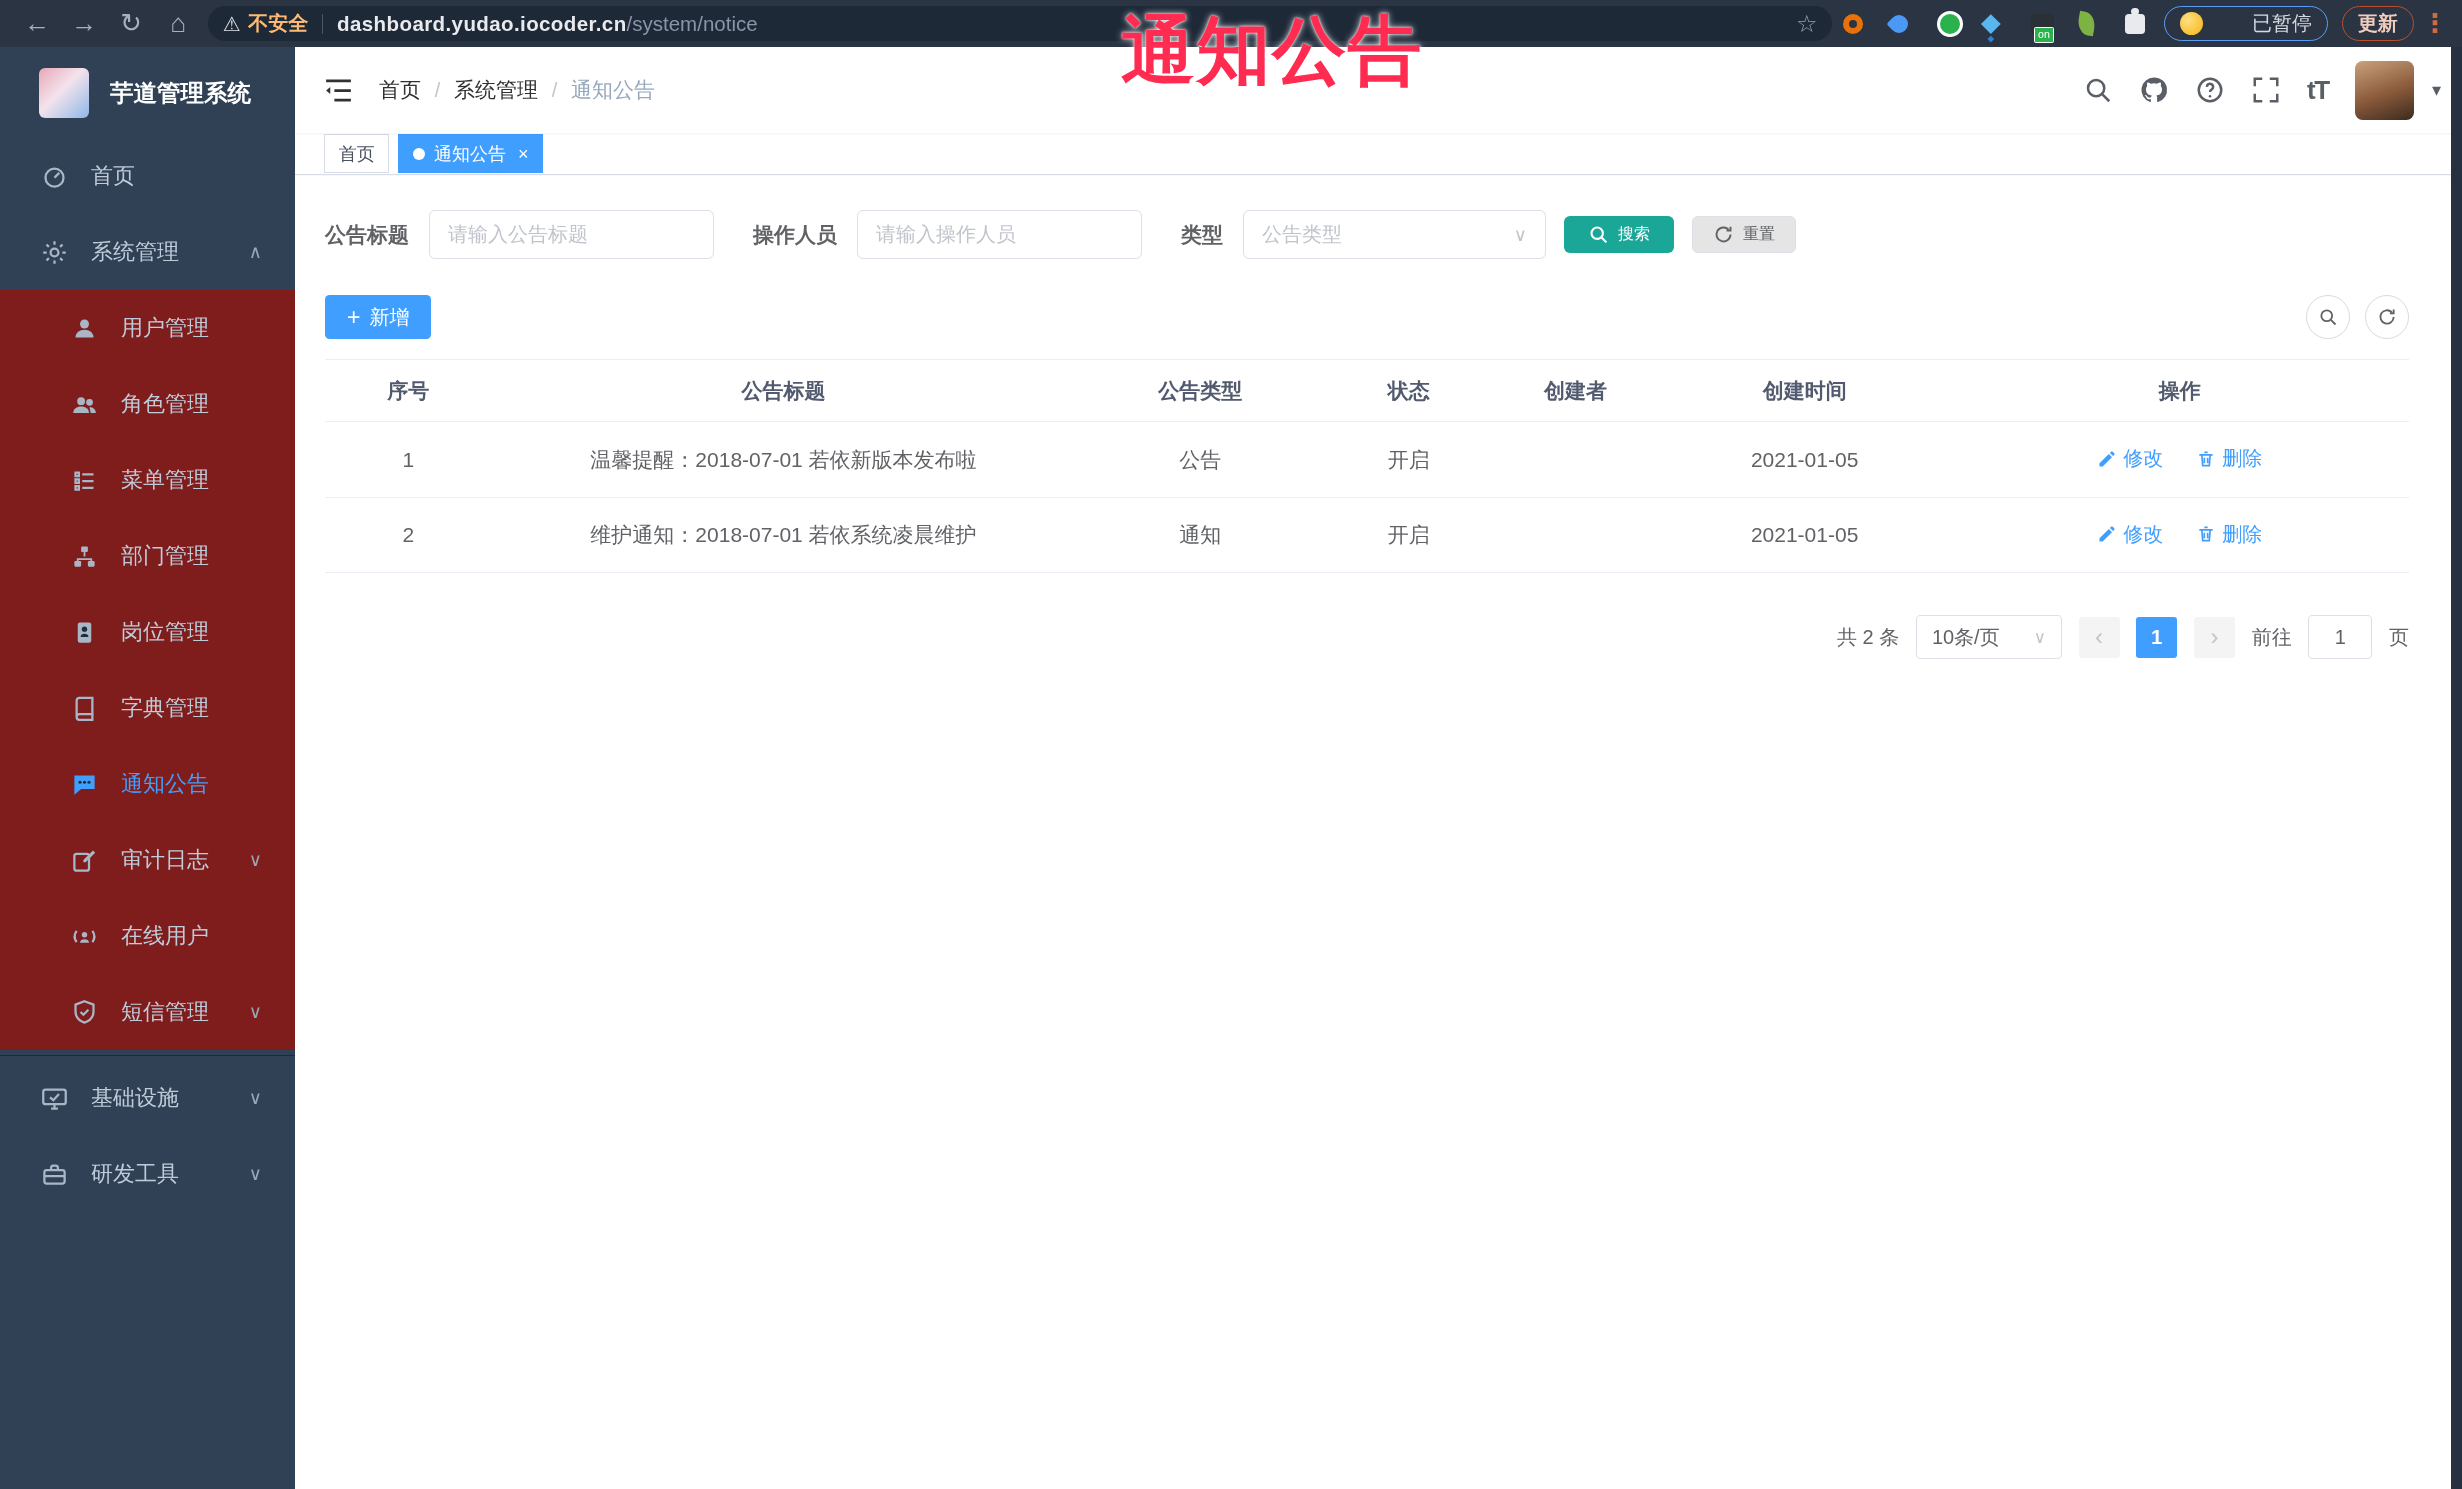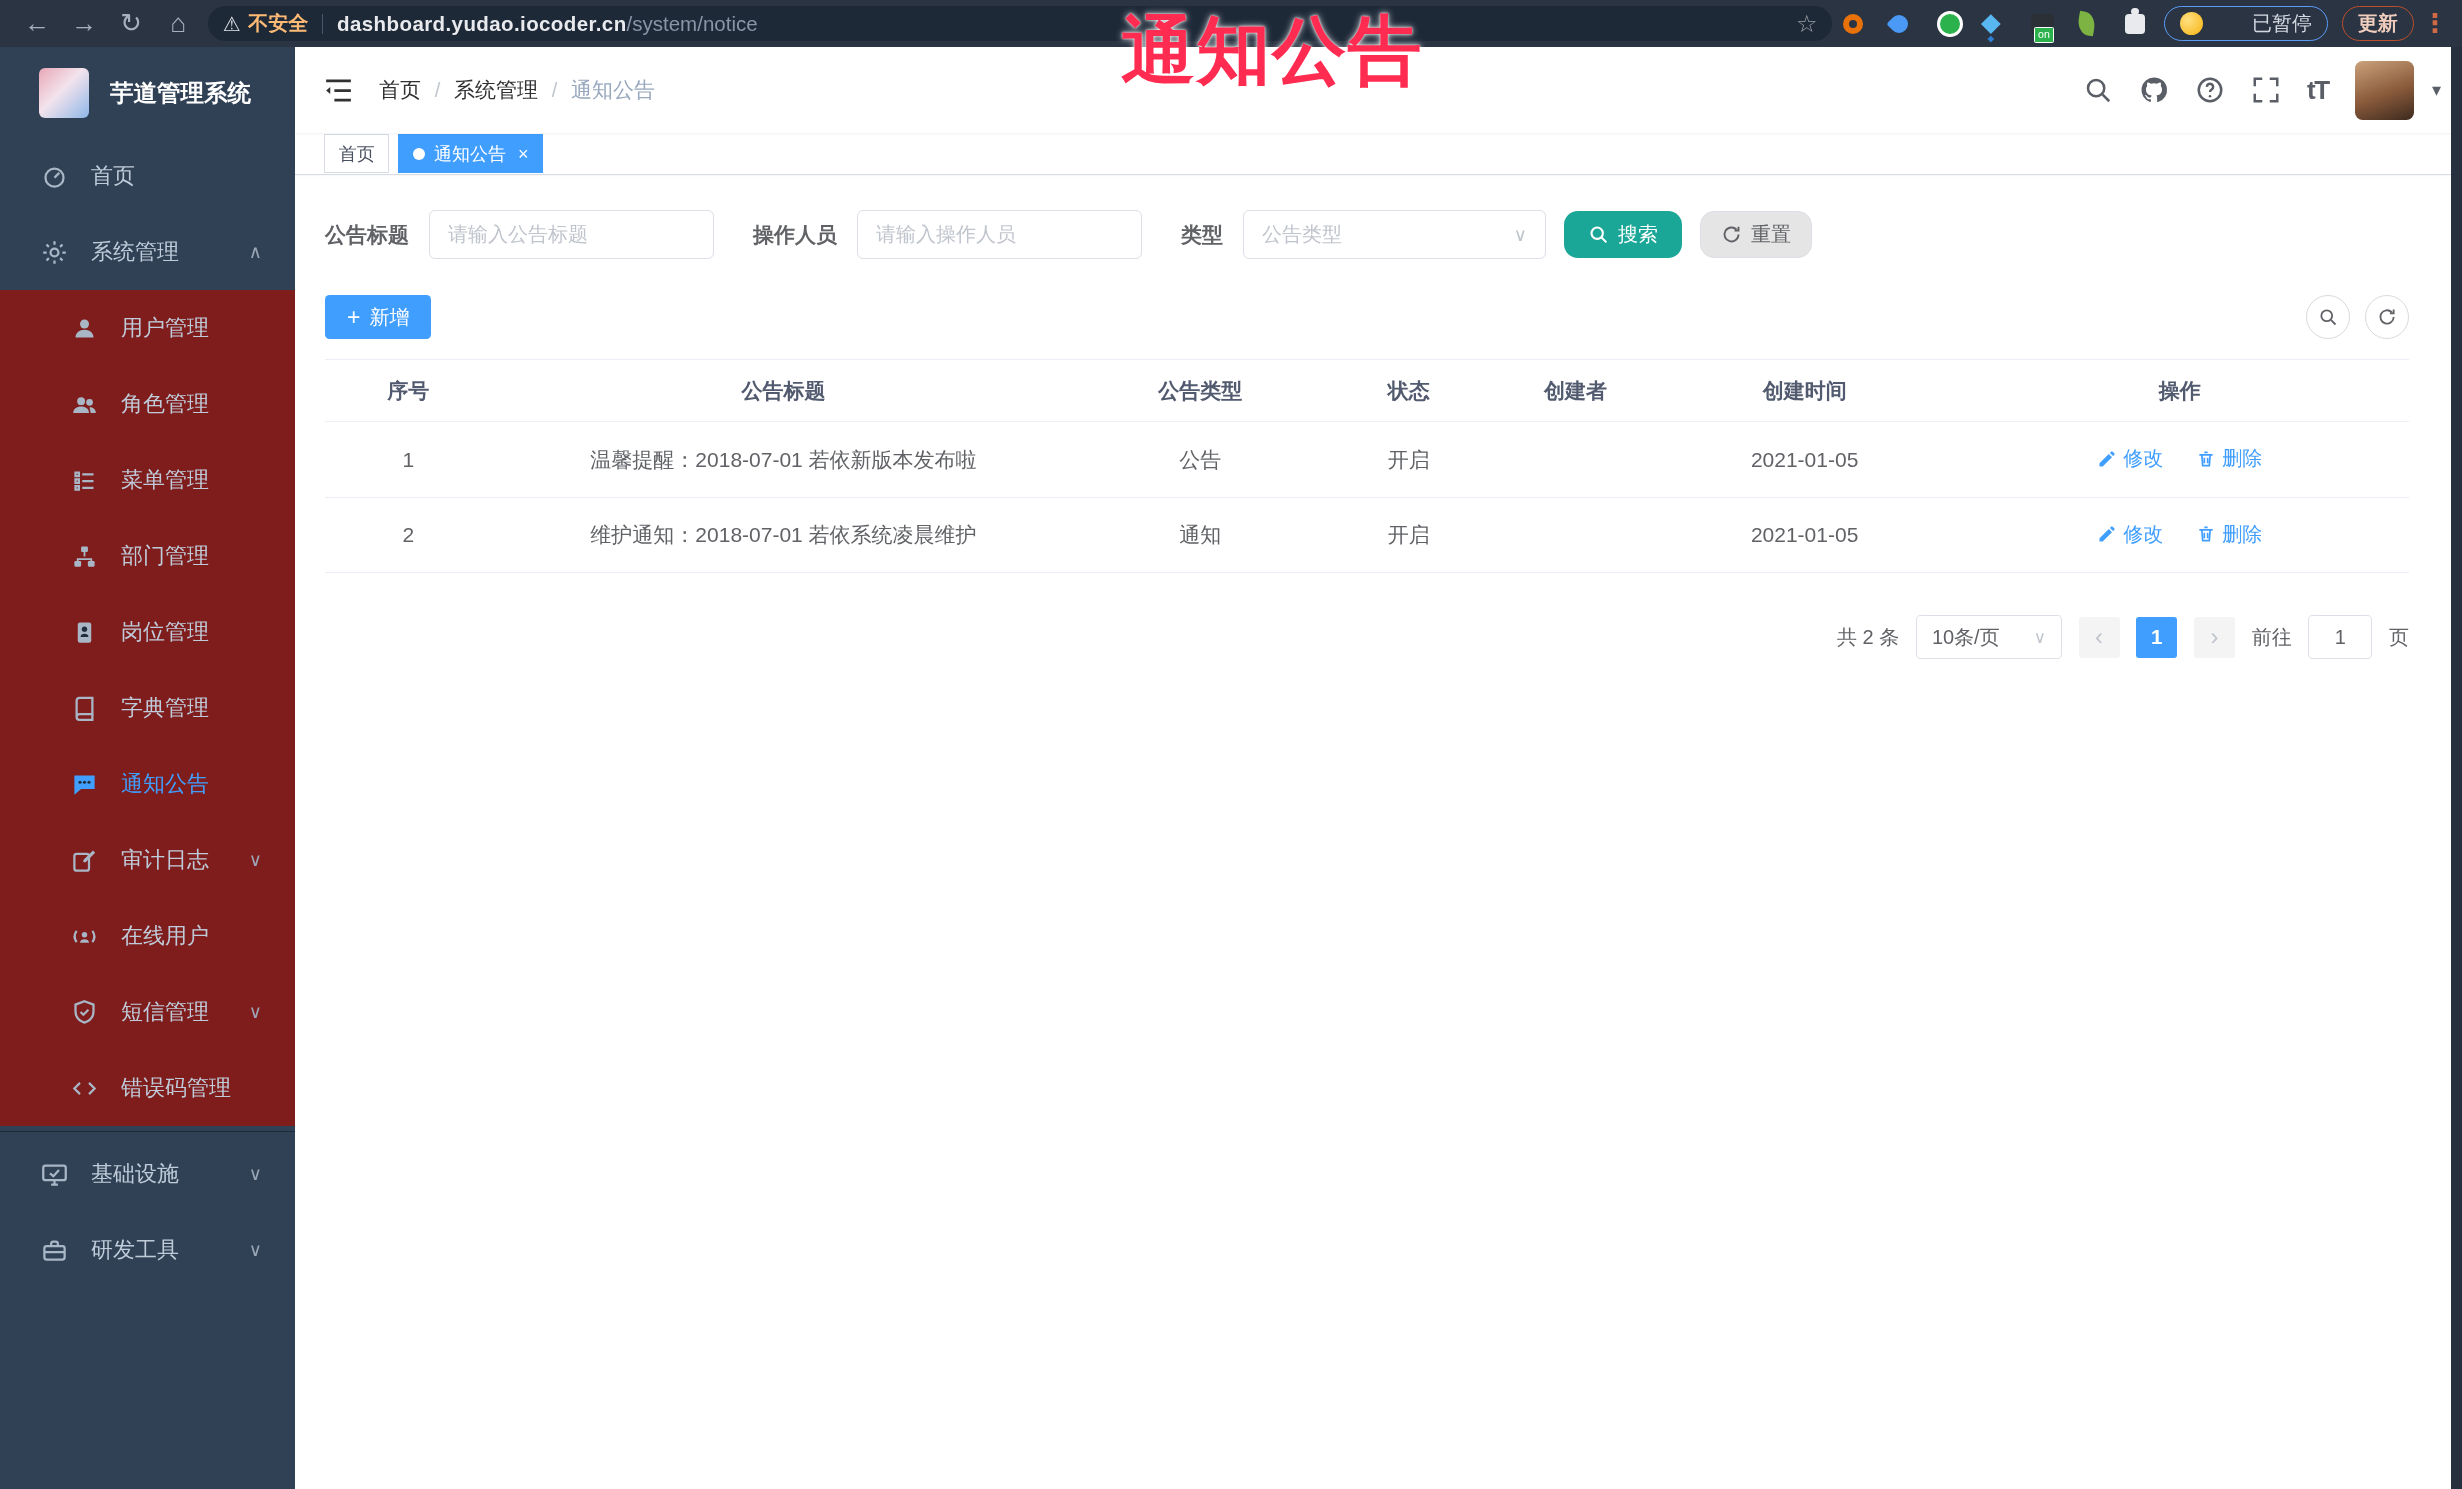--- a/index.html
+++ b/index.html
@@ -78,21 +78,21 @@
 
   
   .filter-row { display:flex; align-items:center; }
   .f-label { font-size:21px; color:#606266; font-weight:600; margin-right:20px; white-space:nowrap; }
   .f-input { width:285px; height:49px; border:0.8px solid #dcdfe6; border-radius:6px; font-size:20px; color:#606266; padding:0 18px; outline:none; font-family:inherit; }
   .f-input::placeholder { color:#c0c4cc; }
   .gap-lg { margin-left:39px; }
   .f-select { width:303px; height:49px; border:0.8px solid #dcdfe6; border-radius:6px; display:flex; align-items:center; padding:0 18px; cursor:pointer; }
   .f-select .sel-text { font-size:20px; color:#c0c4cc; }
   .f-select .sel-chev { margin-left:auto; color:#c0c4cc; font-size:18px; }
-  .btn { height:47px; border-radius:14px; display:inline-flex; align-items:center; justify-content:center; font-size:20px; cursor:pointer; border:0.8px solid transparent; }
+  .btn { height:37px; border-radius:6px; display:inline-flex; align-items:center; justify-content:center; font-size:16px; cursor:pointer; border:0.8px solid transparent; }
   .btn svg { width:21px; height:21px; margin-right:9px; }
   .btn-search { background:#1ba797; color:#fff; padding:0 23px; margin-left:18px; }
   .btn-reset { background:#e5e5e5; color:#606266; border-color:#dcdfe6; padding:0 20px; margin-left:18px; }
 
   
   .toolbar-row { display:flex; align-items:center; margin-top:36px; }
   .btn-add { background:#409eff; color:#fff; height:44px; padding:0 21px; border-radius:4.6px; font-size:20px; }
   .btn-add .plus { font-size:23px; margin-right:9px; font-weight:400; }
   .right-tools { margin-left:auto; display:flex; gap:15px; }
   .circle-btn { width:44px; height:44px; border-radius:50%; border:0.8px solid #d9dbe0; background:#fff; display:flex; align-items:center; justify-content:center; color:#606266; cursor:pointer; }
@@ -291,28 +291,20 @@
     </div>
     <div class="menu-item">
       <span class="m-ic">
         <svg viewBox="0 0 24 24" fill="none" stroke="currentColor" stroke-width="2">
             <path d="M12 2l8 3v6c0 5-3.5 8.5-8 10-4.5-1.5-8-5-8-10V5z"></path>
             <path d="M8.5 11.5l2.5 2.5 4.5-4.5"></path>
           </svg>
       </span>
       <span>短信管理</span>
       <span class="chev">∨</span>
-    </div>
-    <div class="menu-item">
-      <span class="m-ic">
-        <svg viewBox="0 0 24 24" fill="none" stroke="currentColor" stroke-width="2">
-            <path d="M8 7l-5 5 5 5M16 7l5 5-5 5"></path>
-          </svg>
-      </span>
-      <span>错误码管理</span>
     </div>
   </div>
 
   <div class="side-divider"></div>
 
   <div class="menu-item">
     <span class="m-ic">
       <svg viewBox="0 0 24 24" fill="none" stroke="currentColor" stroke-width="2">
           <rect x="2" y="4" width="20" height="13" rx="2"></rect>
           <path d="M9 21h6M12 17v4"></path>

